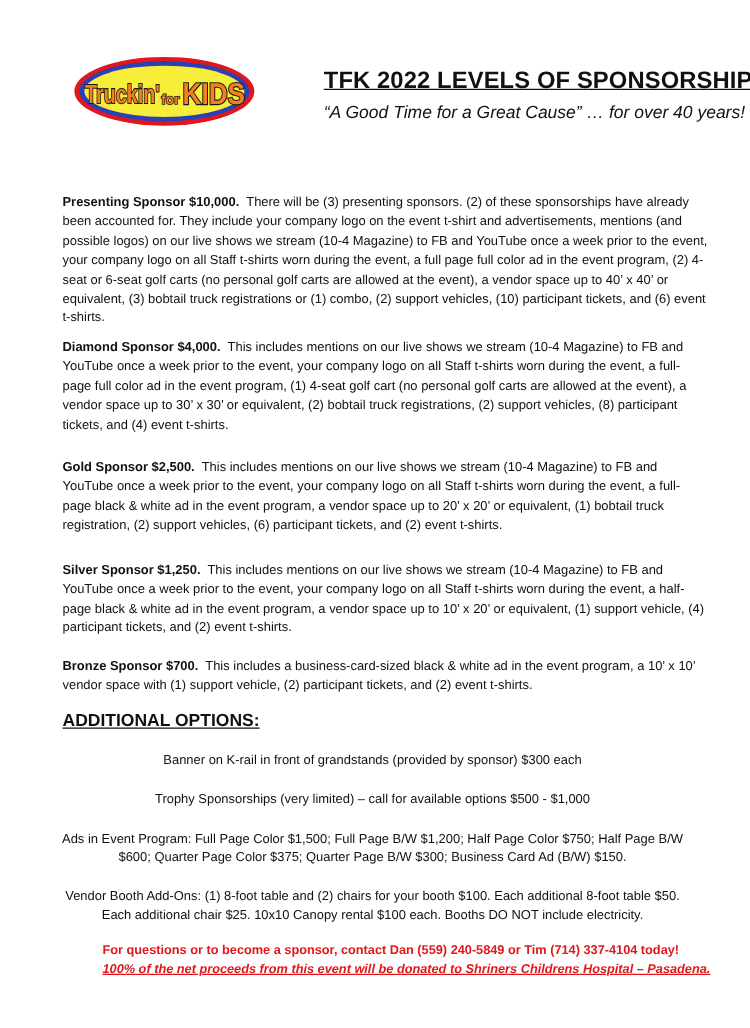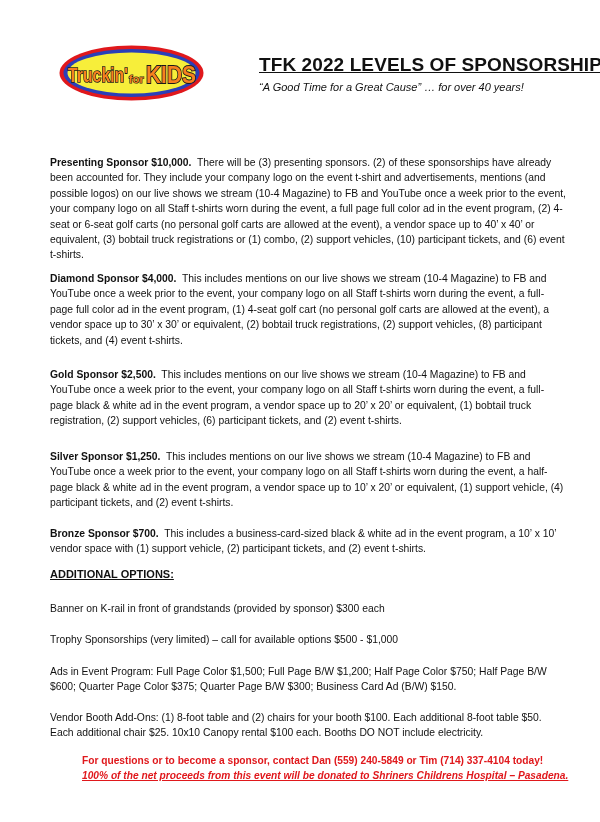--- a/index.html
+++ b/index.html
@@ -1,26 +1,26 @@
 <!DOCTYPE html>
 <html><head>
 <meta charset="utf-8">
 <style>
   html, body { margin:0; padding:0; background:#ffffff; }
   body { width:600px; height:822px; position:relative; overflow:hidden;
          font-family:"Liberation Sans", sans-serif; color:#111; }
   .logo { position:absolute; left:58px; top:44px; width:147px; height:58px; }
   .title { position:absolute; left:259px; top:54px; font-size:19px; font-weight:bold;
            text-decoration:underline; letter-spacing:0.1px; white-space:nowrap; }
-  .tagline { position:absolute; left:259px; top:81px; font-size:11px; font-style:italic; white-space:nowrap; }
+  .tagline { position:absolute; left:259px; top:81px; font-size:14px; font-style:italic; white-space:nowrap; }
   .para { position:absolute; left:50px; width:516px; font-size:10.35px; line-height:15.4px;margin-top:24px; }
   .para b { font-weight:bold; }
-  .heading { position:absolute; left:50px; top:568px; font-size:11px; font-weight:bold;
+  .heading { position:absolute; left:50px; top:568px; font-size:14px; font-weight:bold;
              text-decoration:underline; }
-  .opt { position:absolute; left:50px; width:516px; font-size:10.35px; line-height:15.4px; }
+  .opt { position:absolute; left:40px; width:516px; font-size:10.35px; line-height:15.4px;text-align:center; }
   .red { color:#e0181c; font-weight:bold; font-size:10.2px;padding-left:32px; }
   .red.italic { font-style:italic;text-decoration:underline; }
   .contact { position:absolute; left:50px; top:753px; width:530px; line-height:15px; }
 </style>
 </head>
 <body>
 
 <svg class="logo" viewBox="0 0 147 58" xmlns="http://www.w3.org/2000/svg">
   <ellipse cx="73.5" cy="29" rx="72" ry="27.5" fill="#e0181c"></ellipse>
   <ellipse cx="73.5" cy="29" rx="68" ry="24" fill="#2a3fb8"></ellipse>

